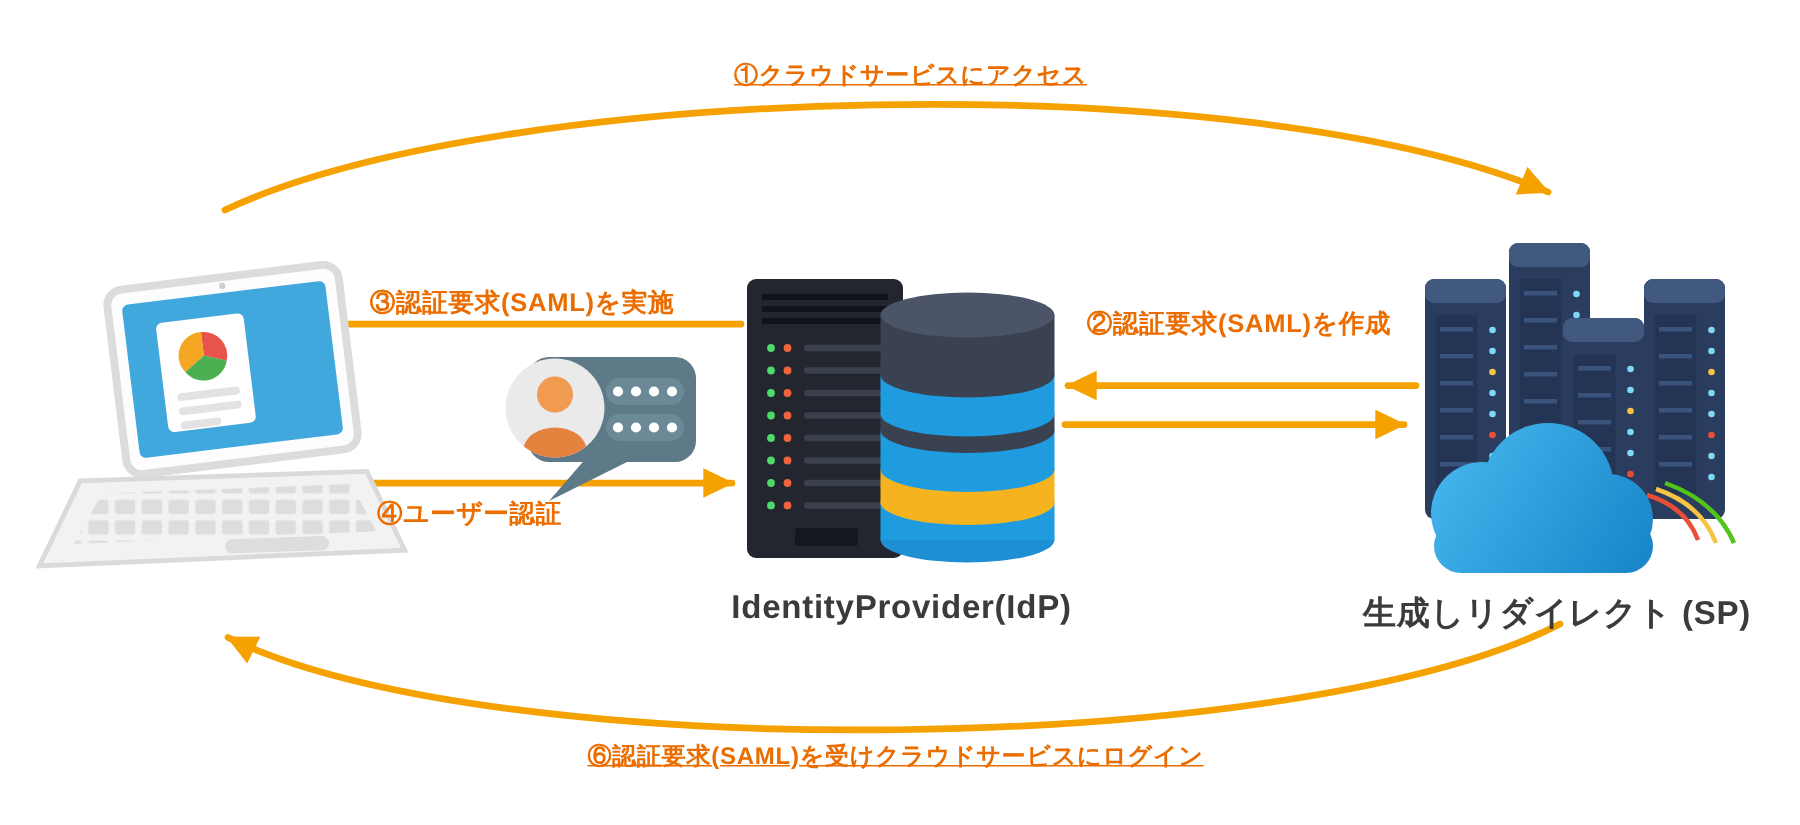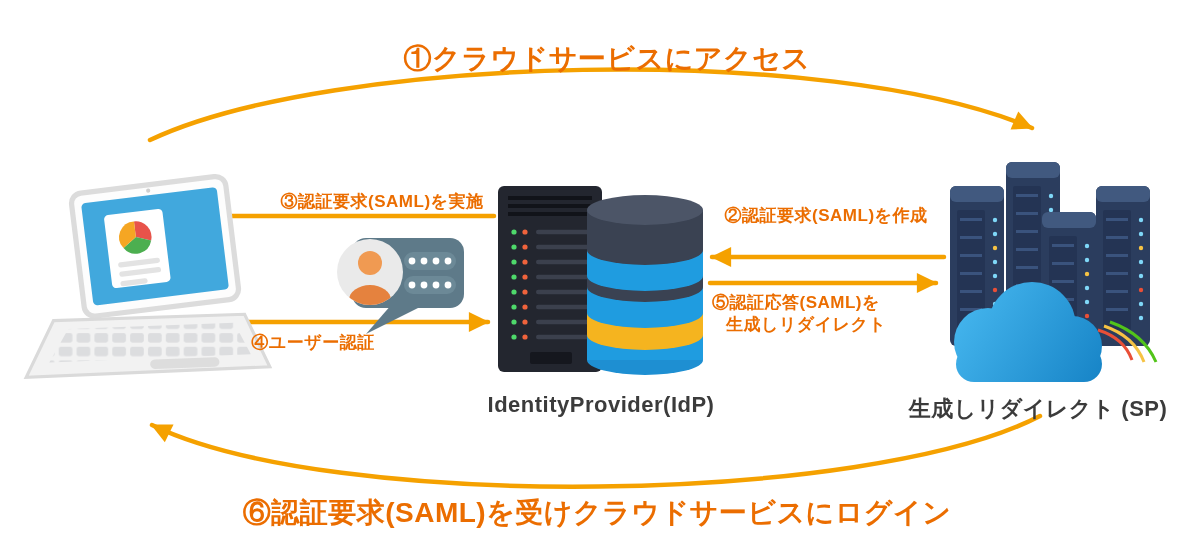--- a/index.html
+++ b/index.html
@@ -15,21 +15,21 @@
   svg { display:block; }
 
   .flow-arrow { stroke:var(--arrow-color); stroke-width:4.5; fill:none; stroke-linecap:round; }
   .ah { fill:var(--arrow-color); }
 
   .step-label {
     position:absolute; color:var(--label-color); font-weight:bold;
     font-size:17px; white-space:nowrap; letter-spacing:0.5px;
   }
   .centered { transform:translateX(-50%); }
-  .big { font-size:28px; }
+  .big { font-size:16px;text-decoration:underline; }
   .step5-line2 { display:block; margin-left:14px; }
   .node-label {
     position:absolute; color:var(--node-label-color); font-weight:bold;
     font-size:22px; white-space:nowrap; transform:translateX(-50%);
     letter-spacing:0.5px;
     text-align:right;
   }
 </style>
 </head>
 <body>
@@ -175,30 +175,26 @@
         <circle cx="988" cy="342" r="34"></circle>
         <circle cx="1032" cy="326" r="44"></circle>
         <circle cx="1072" cy="346" r="30"></circle>
         <rect x="956" y="346" width="146" height="36" rx="18"></rect>
       </g>
     </g>
   </svg>
 
   <div class="step-label big centered" style="left:607px; top:40px;">①クラウドサービスにアクセス</div>
 
-  <div class="step-label centered" style="left:348px; top:190px;margin-left:34px;">③認証要求(SAML)を実施</div>
+  <div class="step-label centered" style="left:348px; top:190px;">③認証要求(SAML)を実施</div>
 
   <div class="step-label centered" style="left:313px; top:331px;">④ユーザー認証</div>
 
   <div class="step-label centered" style="left:826px; top:204px;">②認証要求(SAML)を作成</div>
 
-  <div class="step-label" style="left:712px; top:292px; line-height:22px;">
-    <span>⑤認証応答(SAML)を</span>
-    <span class="step5-line2">生成しリダイレクト</span>
-  </div>
 
   <div class="step-label big centered" style="left:597px; top:494px;">⑥認証要求(SAML)を受けクラウドサービスにログイン</div>
 
   <div class="node-label" style="left:601px; top:392px;">IdentityProvider(IdP)</div>
 
   <div class="node-label" style="left:1038px; top:394px;">生成しリダイレクト (SP)</div>
 
 </div>
 
 </body></html>

